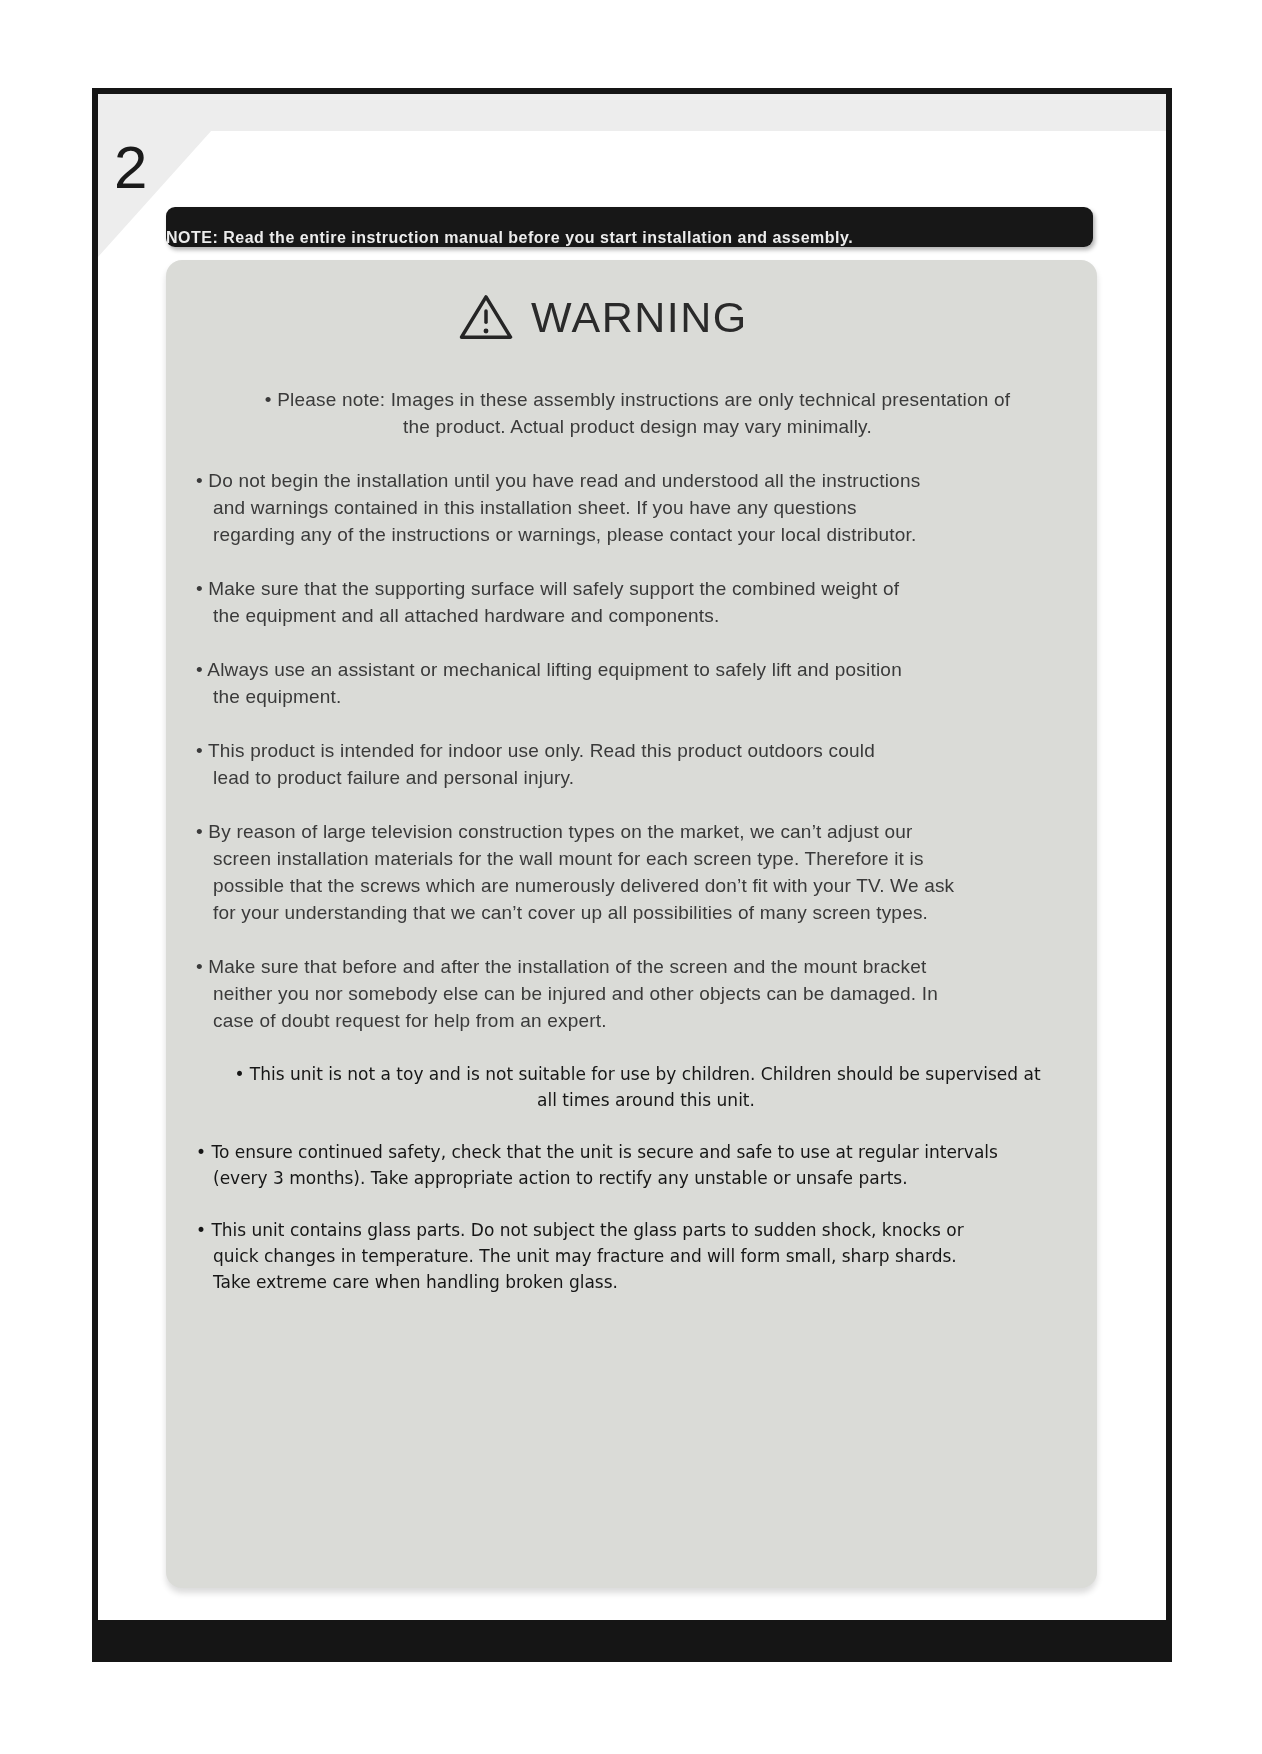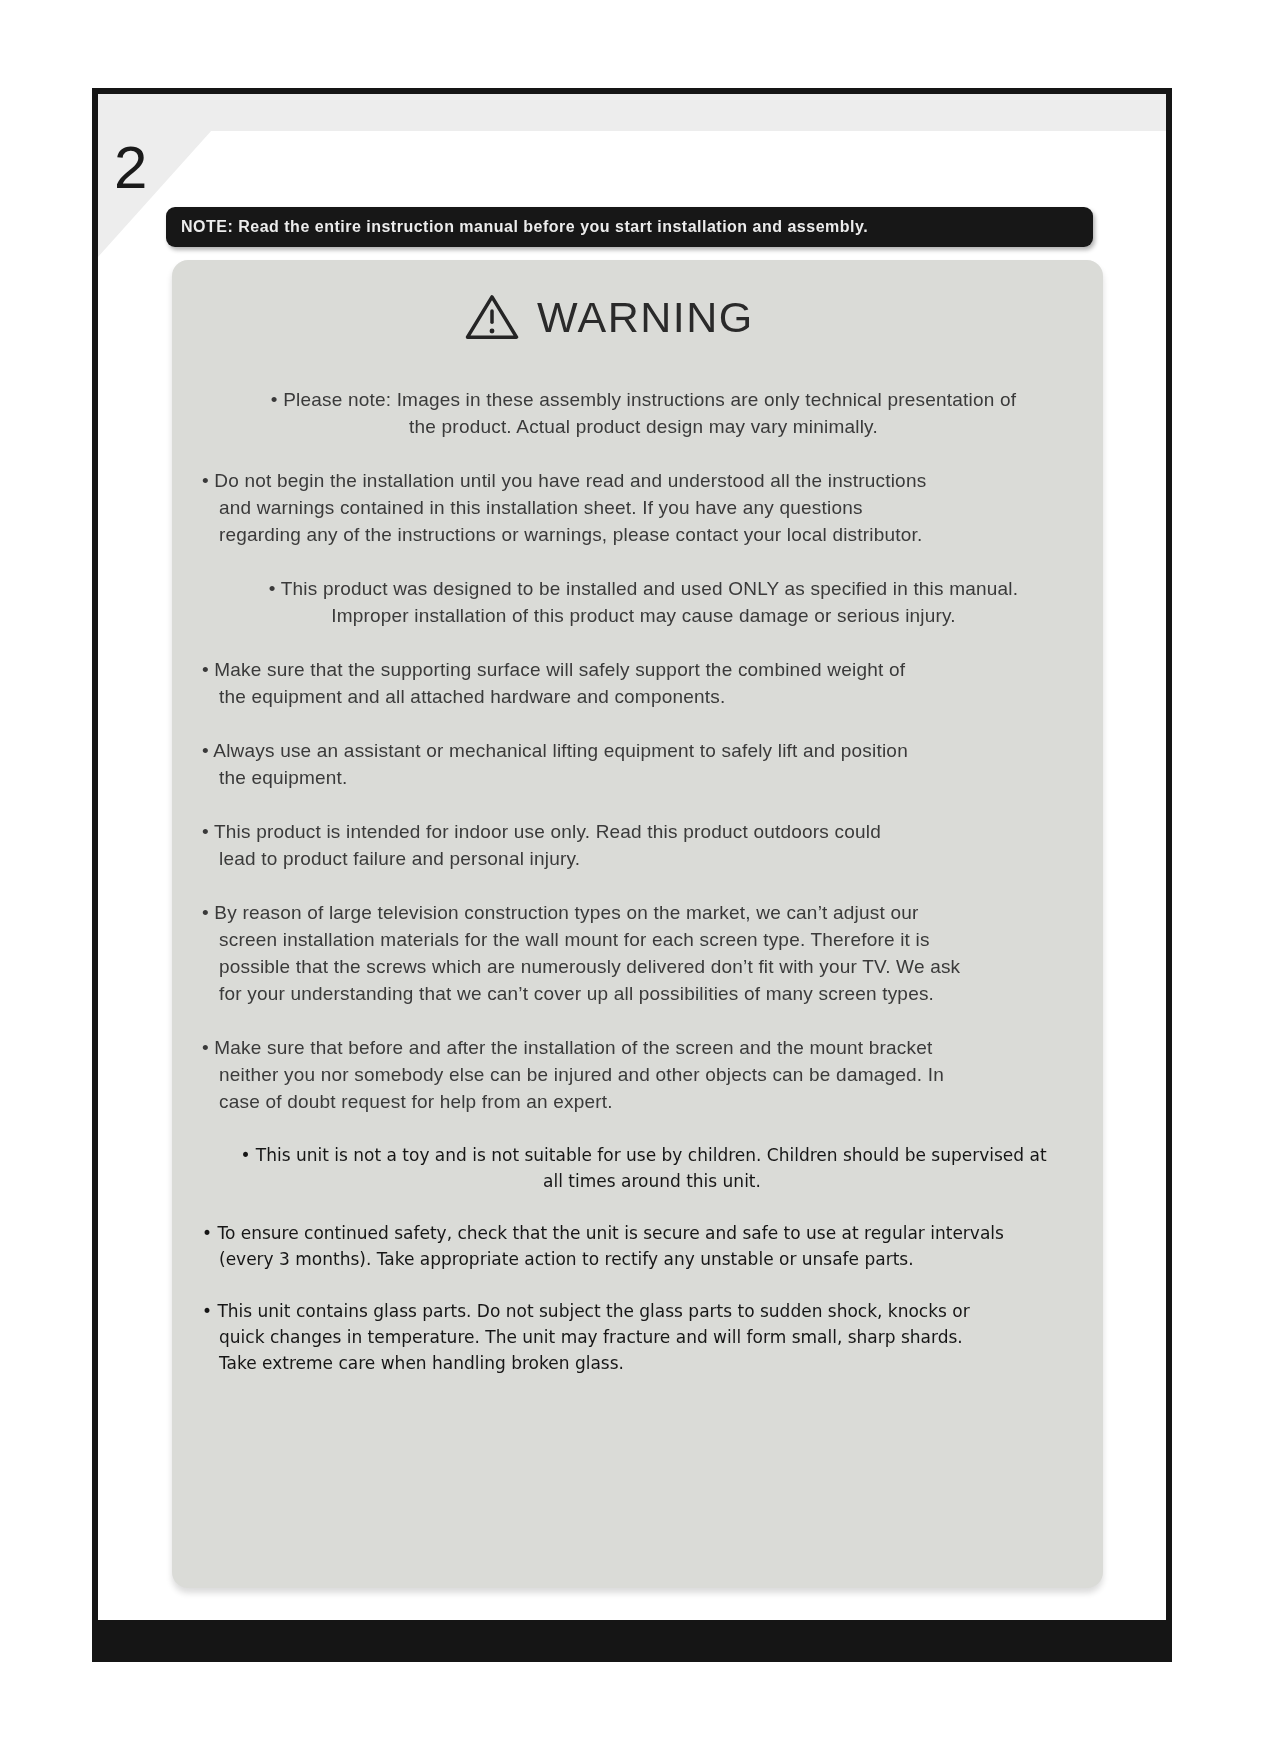--- a/index.html
+++ b/index.html
@@ -42,33 +42,32 @@
   }
   .note-bar {
     position: absolute;
     left: 166px; top: 207px;
     width: 927px; height: 40px;
     box-sizing: border-box;
     background: var(--note-bar-bg, #171717);
     border-radius: 9px;
     box-shadow: 2px 3px 4px rgba(0,0,0,0.30);
     display: flex;
-    align-items: center;
-    padding-left: 15px;
+    align-items: flex-end;
   }
   .note-bar-text {
     color: #ececec;
     font-size: 16px;
     font-weight: 700;
     letter-spacing: 0.5px;
     white-space: nowrap;
   }
   .warning-box {
     position: absolute;
-    left: 172px; top: 260px;
+    left: 166px; top: 260px;
     width: 931px; height: 1328px;
     box-sizing: border-box;
     background: var(--panel-gray, #dadbd7);
     border-radius: 16px;
     box-shadow: 0 5px 6px rgba(0,0,0,0.14);
     padding: 30px 18px 0 30px;
   }
   .warning-title {
     display: flex;
     align-items: center;
@@ -136,22 +135,20 @@
       </svg>
     </span>
     <span class="warning-title-text">WARNING</span>
   </div>
   <div class="warning-list">
       <div class="bullet-item no-hang">• Please note: Images in these assembly instructions are only technical presentation of
 the product. Actual product design may vary minimally.</div>
       <div class="bullet-item">• Do not begin the installation until you have read and understood all the instructions
 and warnings contained in this installation sheet. If you have any questions
 regarding any of the instructions or warnings, please contact your local distributor.</div>
-      <div class="bullet-item no-hang">• This product was designed to be installed and used ONLY as specified in this manual.
-Improper installation of this product may cause damage or serious injury.</div>
       <div class="bullet-item">• Make sure that the supporting surface will safely support the combined weight of
 the equipment and all attached hardware and components.</div>
       <div class="bullet-item">• Always use an assistant or mechanical lifting equipment to safely lift and position
 the equipment.</div>
       <div class="bullet-item">• This product is intended for indoor use only. Read this product outdoors could
 lead to product failure and personal injury.</div>
       <div class="bullet-item">• By reason of large television construction types on the market, we can’t adjust our
 screen installation materials for the wall mount for each screen type. Therefore it is
 possible that the screws which are numerously delivered don’t fit with your TV. We ask
 for your understanding that we can’t cover up all possibilities of many screen types.</div>

